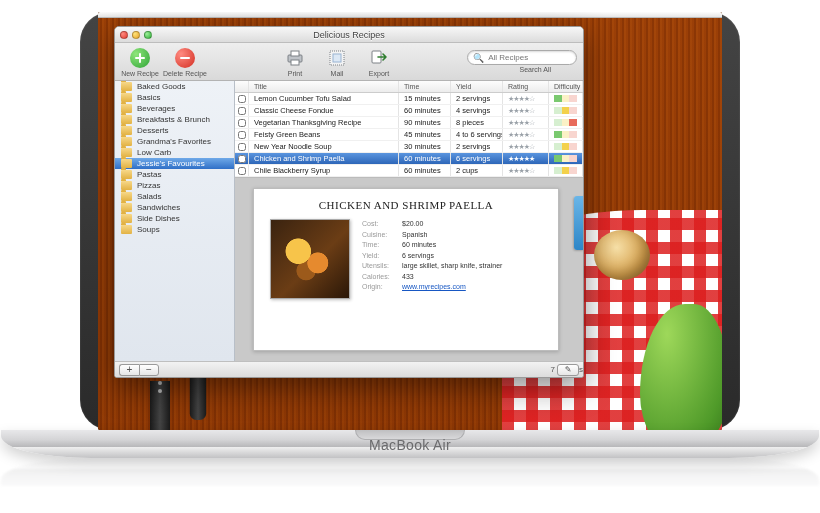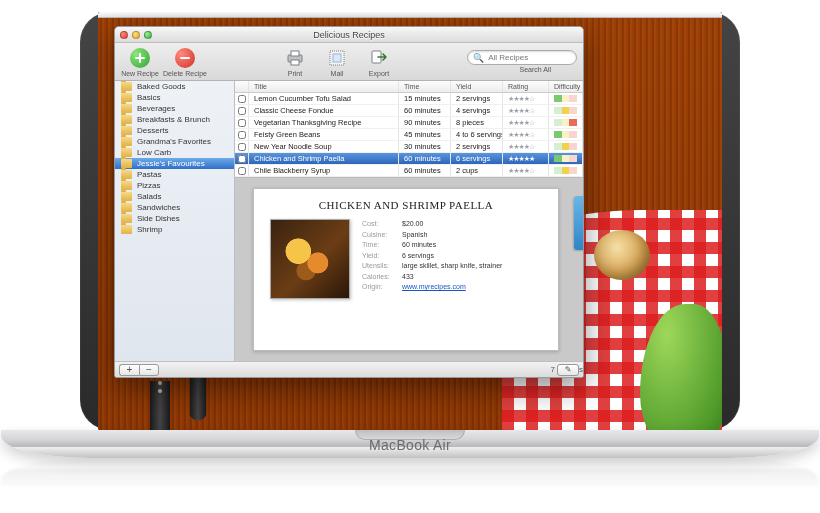--- a/index.html
+++ b/index.html
@@ -258,21 +258,21 @@
               <div class="sbitem">
                 <div class="folder"></div>
                 <span>Sandwiches</span>
               </div>
               <div class="sbitem">
                 <div class="folder"></div>
                 <span>Side Dishes</span>
               </div>
               <div class="sbitem">
                 <div class="folder"></div>
-                <span>Shrimp</span>
+                <span>Soups</span>
               </div>
             </div>
 
           <div class="main">
             <div class="thead">
               <div class="c-chk"></div>
               <div class="c-title">Title</div>
               <div class="c-time">Time</div>
               <div class="c-yield">Yield</div>
               <div class="c-rating">Rating</div>

